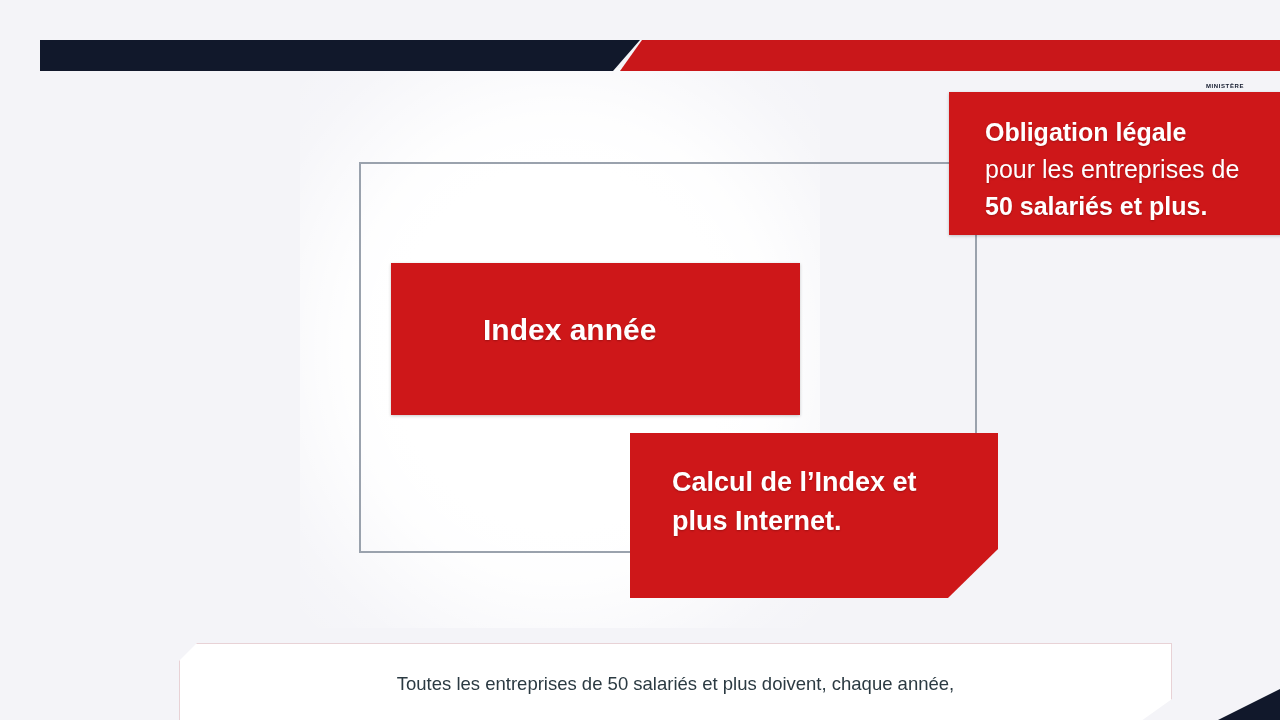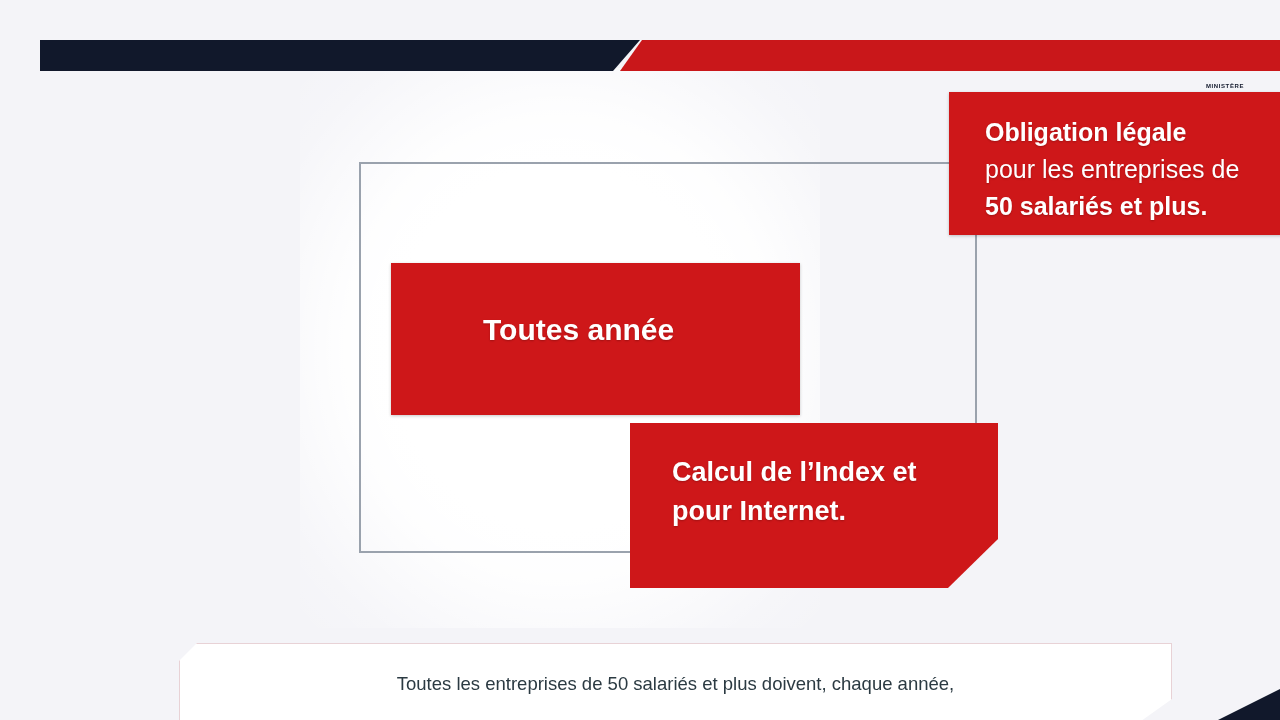--- a/index.html
+++ b/index.html
@@ -95,21 +95,21 @@
   #box-obligation .ln2 { font-weight:normal; }
   #box-obligation .ln3 { font-weight:bold; }
 
   #box-chaque {
     left:359px; top:231px; width:409px; height:152px;
     padding:42px 0 0 84px;
     font-size:30px;
   }
 
   #box-calcul {
-    left:598px; top:391px; width:368px; height:206px;
+    left:598px; top:401px; width:368px; height:206px;
     padding:26px 0 0 34px;
     font-size:27px;
     clip-path:polygon(0 0, 368px 0, 368px 116px, 318px 165px, 0 165px);
   }
 
   sup.ord { font-size:0.55em; vertical-align:super; line-height:0; font-weight:bold; }
 
   
   #caption {
     position:absolute;
@@ -154,25 +154,25 @@
 
   <div class="frame"></div>
 
   <div class="redbox" id="box-obligation">
     <div class="ln1">Obligation légale</div>
     <div class="ln2">pour les entreprises de</div>
     <div class="ln3">50 salariés et plus.</div>
   </div>
 
   <div class="redbox" id="box-chaque">
-    <div>Toutes année</div>
+    <div>Index année</div>
   </div>
 
   <div class="redbox" id="box-calcul">
     <div>Calcul de l’Index et</div>
-    <div>pour Internet.</div>
+    <div>plus Internet.</div>
   </div>
 
   <div id="caption">
     <div class="cl">Toutes les entreprises de 50 salariés et plus doivent, chaque année,</div>
   </div>
 
 </div>
 
 </body></html>

